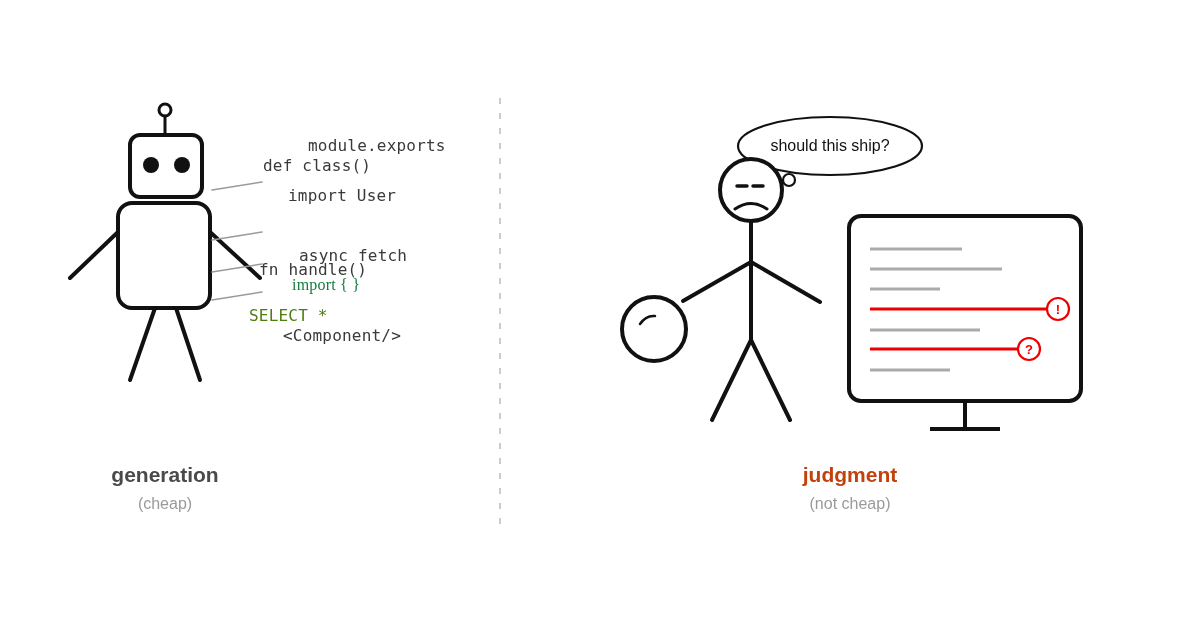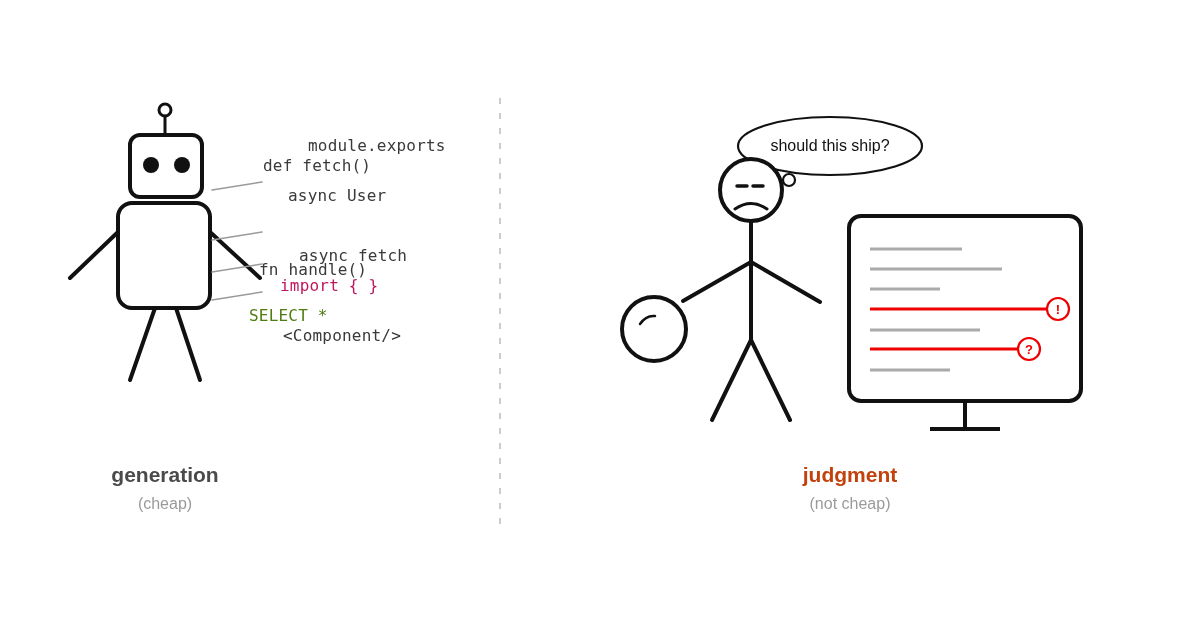--- a/index.html
+++ b/index.html
@@ -135,25 +135,25 @@
           <text x="1058" y="314" text-anchor="middle" class="badge-glyph" fill="#ee0000">!</text>
           <circle cx="1029" cy="349" r="11" fill="#ffffff" stroke="#ee0000" stroke-width="2.2"></circle>
           <text x="1029" y="354" text-anchor="middle" class="badge-glyph" fill="#ee0000">?</text>
         </g>
     </g>
 
   </svg>
 
   <div id="code-snippets">
       <div class="code-line" style="left: 308px; top: 136px; color: rgb(58, 58, 58);">module.exports</div>
-      <div class="code-line" style="left: 263px; top: 156px; color: rgb(58, 58, 58);">def fetch()</div>
-      <div class="code-line" style="left: 288px; top: 186px; color: rgb(58, 58, 58);">async User</div>
+      <div class="code-line" style="left: 263px; top: 156px; color: rgb(58, 58, 58);">def class()</div>
+      <div class="code-line" style="left: 288px; top: 186px; color: rgb(58, 58, 58);">import User</div>
       <div class="code-line" style="left: 259px; top: 216px; color: rgb(58, 58, 58); margin-top: 44px;">fn handle()</div>
       <div class="code-line" style="left: 299px; top: 246px; color: rgb(58, 58, 58);">async fetch</div>
-      <div class="code-line" style="left: 280px; top: 276px; color: #be185d;">import { }</div>
+      <div class="code-line" style="left: 292px; top: 276px; color: #15803d; font-family: Liberation Serif, serif;">import { }</div>
       <div class="code-line" style="left: 249px; top: 306px; color: #4d7c0f;">SELECT *</div>
       <div class="code-line" style="left: 283px; top: 326px; color: rgb(58, 58, 58);">&lt;Component/&gt;</div>
     </div>
 
   <div class="panel-title" id="left-title" style="left: -135px; width: 600px; top: 463px; color: rgb(74, 74, 74); text-align: center;">generation</div>
   <div class="panel-sub" id="left-sub" style="left: -135px; width: 600px; top: 495px; color: rgb(154, 154, 154); text-align: center;">(cheap)</div>
 
   <div class="panel-title" id="right-title" style="left: 550px; width: 600px; top: 463px; color: #c2410c; text-align: center;">judgment</div>
   <div class="panel-sub" id="right-sub" style="left: 550px; width: 600px; top: 495px; color: rgb(154, 154, 154); text-align: center;">(not cheap)</div>
 

